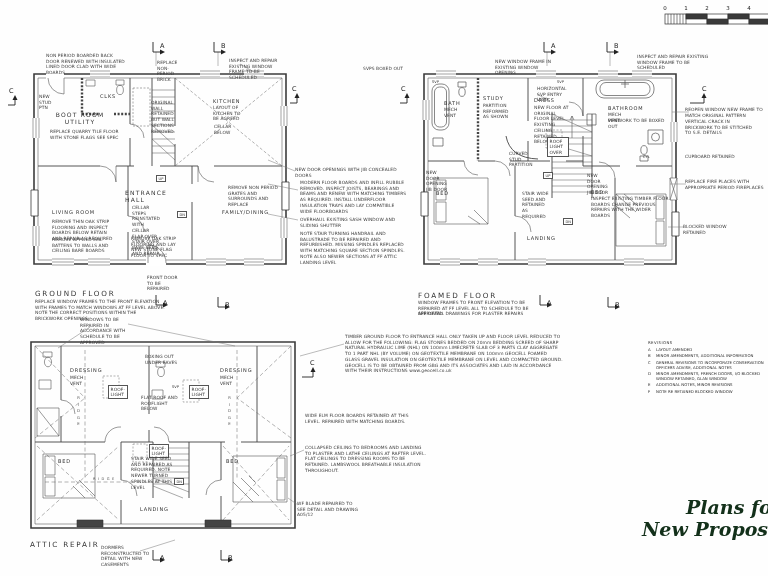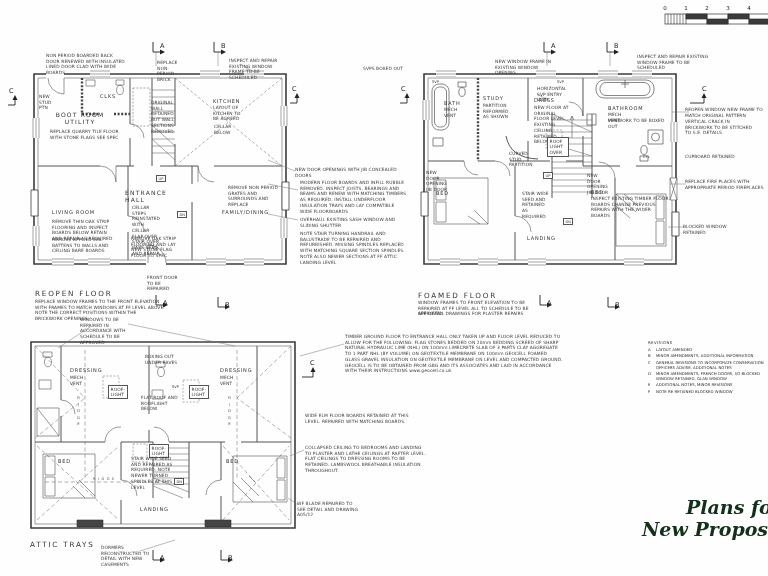--- a/index.html
+++ b/index.html
@@ -411,21 +411,21 @@
   <div class="n" style="left:52px;top:237px;width:64px;">REMOVE APPLIED EML BATTENS TO WALLS AND CEILING BARE BOARDS</div>
   <div class="r" style="left:125px;top:189px;width:46px;text-align:left;">ENTRANCE
 HALL</div>
   <div class="n" style="left:132px;top:205px;width:30px;">CELLAR STEPS REINSTATED WITH CELLAR FLAP OVER STAIR OVER BARE SEED AND REPAIR</div>
   <div class="rs" style="left:222px;top:209px;">FAMILY/DINING</div>
   <div class="n" style="left:228px;top:185px;width:50px;">REMOVE NON PERIOD GRATES AND SURROUNDS AND REPLACE</div>
   <div class="n" style="left:131px;top:236px;width:54px;">REMOVE OAK STRIP FLOORING AND LAY NEW STONE FLAG FLOOR TO SPEC</div>
   <div class="n" style="left:147px;top:275px;width:36px;">FRONT DOOR TO BE REPAIRED</div>
   <div class="tiny box" style="left:156px;top:175px;">UP</div>
   <div class="tiny box" style="left:177px;top:211px;">DN</div>
-  <div class="t" style="left:35px;top:289px;">REOPEN FLOOR</div>
+  <div class="t" style="left:35px;top:289px;">GROUND FLOOR</div>
   <div class="n" style="left:35px;top:299px;width:130px;">REPLACE WINDOW FRAMES TO THE FRONT ELEVATION WITH FRAMES TO MATCH WINDOWS AT FF LEVEL ABOVE. NOTE THE CORRECT POSITIONS WITHIN THE BRICKWORK OPENINGS</div>
   <div class="n" style="left:80px;top:317px;width:62px;">WINDOWS TO BE REPAIRED IN ACCORDANCE WITH SCHEDULE TO BE APPROVED</div>
 
   <div class="n" style="left:295px;top:167px;width:110px;">NEW DOOR OPENINGS WITH JIB CONCEALED DOORS</div>
   <div class="n" style="left:300px;top:180px;width:108px;">MODERN FLOOR BOARDS AND INFILL RUBBLE REMOVED. INSPECT JOISTS, BEARINGS AND BEAMS AND RENEW WITH MATCHING TIMBERS AS REQUIRED. INSTALL UNDERFLOOR INSULATION TRAYS AND LAY COMPATIBLE WIDE FLOORBOARDS</div>
   <div class="n" style="left:300px;top:217px;width:110px;">OVERHAUL EXISTING SASH WINDOW AND SLIDING SHUTTER</div>
   <div class="n" style="left:300px;top:231px;width:114px;">NOTE STAIR TURNING HANDRAIL AND BALUSTRADE TO BE REPAIRED AND REFURBISHED. MISSING SPINDLES REPLACED WITH MATCHING SQUARE SECTION SPINDLES. NOTE ALSO NEWER SECTIONS AT FF ATTIC LANDING LEVEL</div>
   <div class="n" style="left:345px;top:334px;width:218px;">TIMBER GROUND FLOOR TO ENTRANCE HALL ONLY TAKEN UP AND FLOOR LEVEL REDUCED TO ALLOW FOR THE FOLLOWING: FLAG STONES BEDDED ON 20mm BEDDING SCREED OF SHARP NATURAL HYDRAULIC LIME (NHL) ON 100mm LIMECRETE SLAB OF 3 PARTS CLAY AGGREGATE TO 1 PART NHL (BY VOLUME) ON GEOTEXTILE MEMBRANE ON 100mm GEOCELL FOAMED GLASS GRAVEL INSULATION ON GEOTEXTILE MEMBRANE ON LEVEL AND COMPACTED GROUND. GEOCELL IS TO BE OBTAINED FROM GBG AND ITS ASSOCIATES AND LAID IN ACCORDANCE WITH THEIR INSTRUCTIONS www.geocell.co.uk</div>
   <div class="n" style="left:305px;top:413px;width:118px;">WIDE ELM FLOOR BOARDS RETAINED AT THIS LEVEL. REPAIRED WITH MATCHING BOARDS.</div>
   <div class="n" style="left:305px;top:445px;width:122px;">COLLAPSED CEILING TO BEDROOMS AND LANDING TO PLASTER AND LATHE CEILINGS AT RAFTER LEVEL. FLAT CEILINGS TO DRESSING ROOMS TO BE RETAINED. LAMBSWOOL BREATHABLE INSULATION THROUGHOUT.</div>
@@ -481,21 +481,21 @@
   <div class="tiny" style="left:172px;top:385px;">SVP</div>
   <div class="vtext" style="position:absolute;left:76px;top:395px;height:34px;color:#555;">RIDGE</div>
   <div class="vtext" style="position:absolute;left:227px;top:395px;height:34px;color:#555;">RIDGE</div>
   <div class="tiny" style="left:93px;top:477px;letter-spacing:2.5px;color:#555;">RIDGE</div>
   <div class="rs" style="left:58px;top:458px;">BED</div>
   <div class="rs" style="left:226px;top:458px;">BED</div>
   <div class="n" style="left:131px;top:456px;width:46px;">STAIR WIDE SEED AND REPAIRED AS REQUIRED. NOTE NEWER TURNED SPINDLES AT THIS LEVEL</div>
   <div class="rs" style="left:140px;top:506px;">LANDING</div>
   <div class="tiny box" style="left:174px;top:478px;">DN</div>
   <div class="n" style="left:101px;top:545px;width:58px;">DORMERS RECONSTRUCTED TO DETAIL WITH NEW CASEMENTS</div>
-  <div class="t" style="left:30px;top:540px;">ATTIC TRAYS</div>
+  <div class="t" style="left:30px;top:540px;">ATTIC REPAIR</div>
 
   <div class="rev">
     <div class="hd">REVISIONS</div>
     <div class="row">
       <span class="id">A</span>
       <span class="tx">LAYOUT AMENDED</span>
       <span class="dt">08-20</span>
     </div>
     <div class="row">
       <span class="id">B</span>

